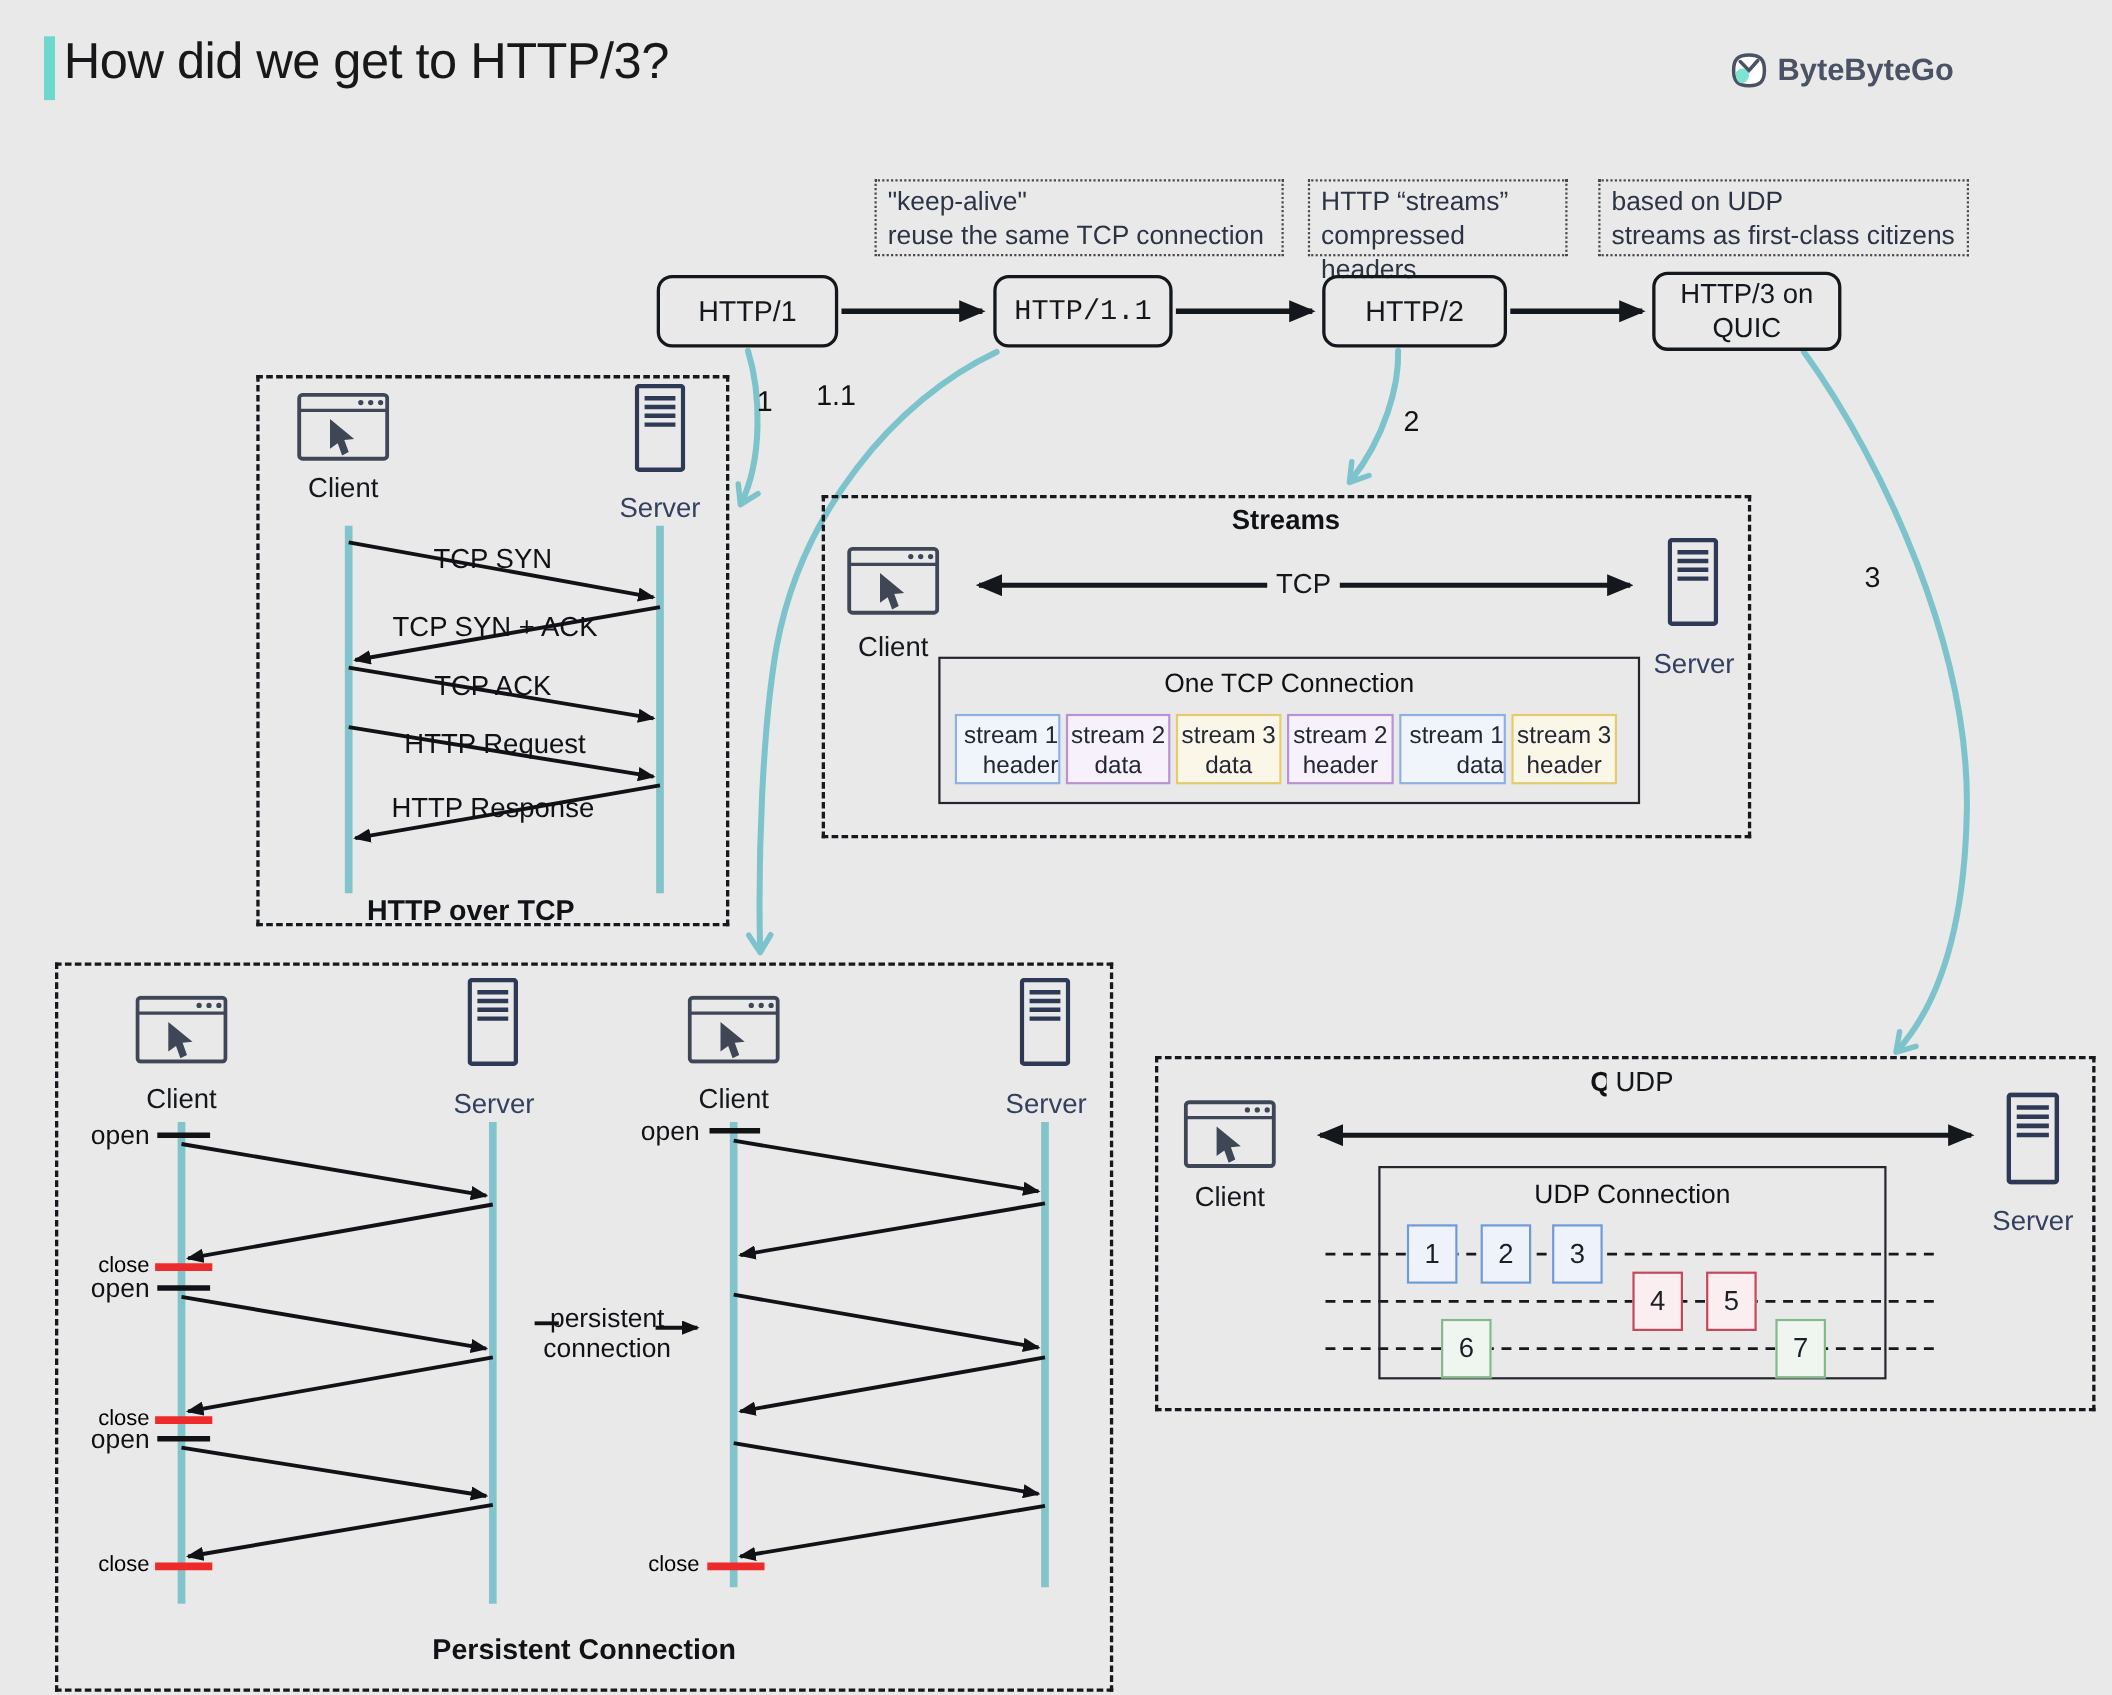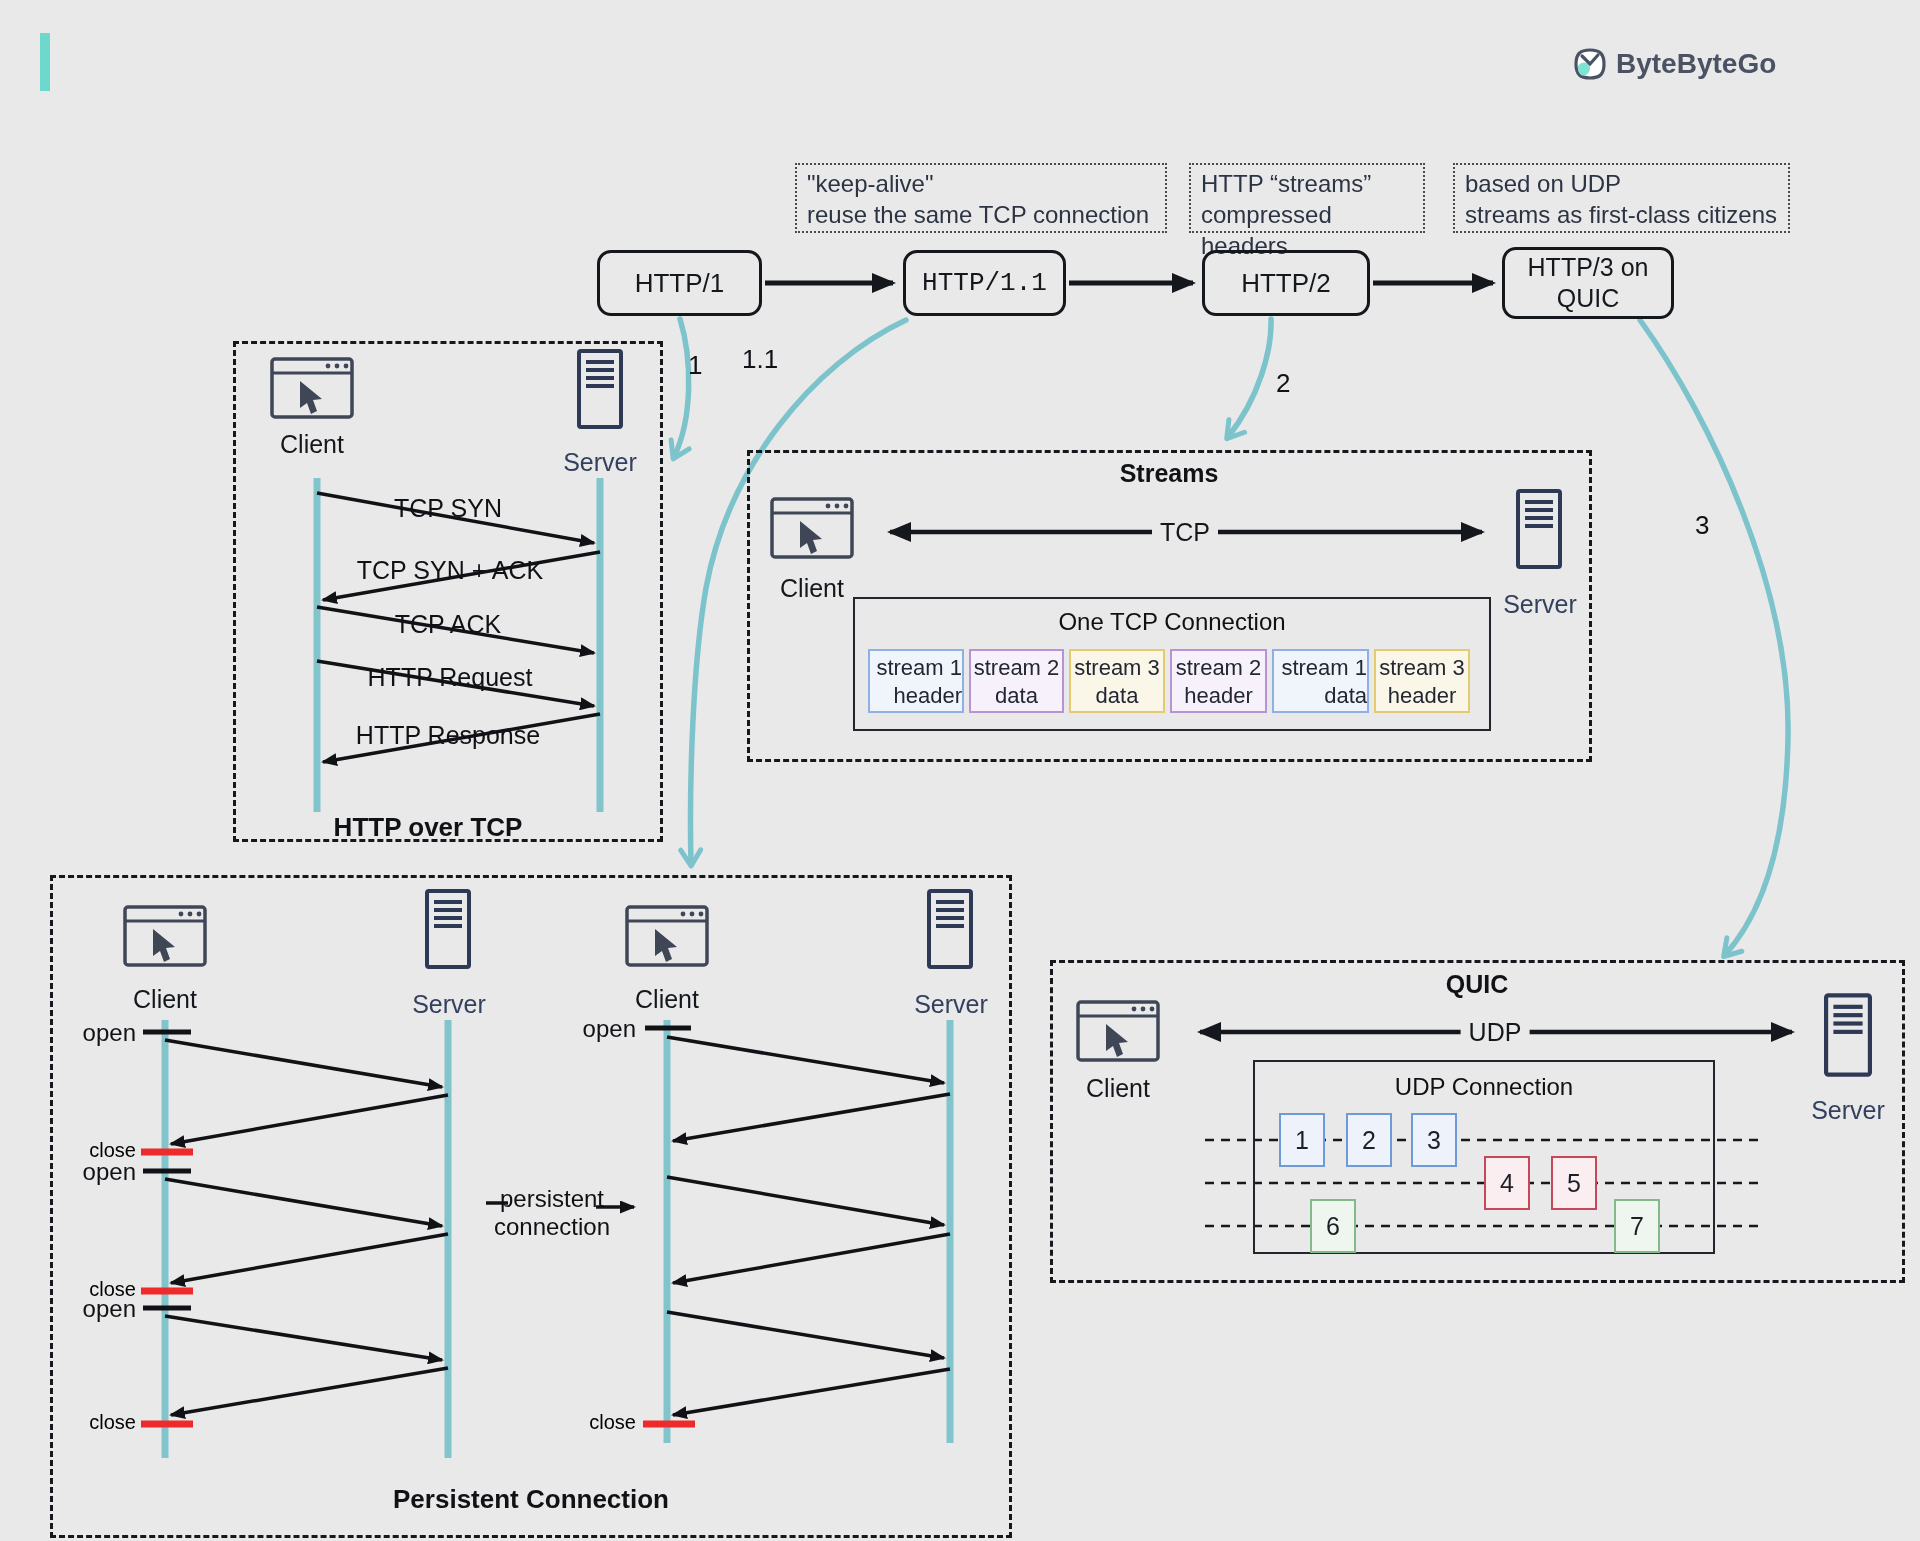--- a/index.html
+++ b/index.html
@@ -122,20 +122,21 @@
 
     <g fill="none" stroke="#7cc3cc" stroke-width="5.5" stroke-linecap="round">
       <path d="M 680 319 C 692 358 693 418 674 457" marker-end="url(#mTeal)"></path>
       <path d="M 906 320 C 812 364 728 468 706 588 C 693 662 689 780 691 864" marker-end="url(#mTeal)"></path>
       <path d="M 1271 319 C 1272 350 1259 398 1228 437" marker-end="url(#mTeal)"></path>
       <path d="M 1640 320 C 1712 420 1791 590 1788 737 C 1786 850 1759 917 1725 955" marker-end="url(#mTeal)"></path>
     </g>
   </svg>
 
   <div class="abs accent" style="left:40px;top:33px;"></div>
+  <div class="abs title" style="left:58px;top:28px;">How did we get to HTTP/3?</div>
 
   <div class="abs" style="left:1572px;top:46px;width:36px;height:36px;">
     <svg width="36" height="36" viewBox="0 0 36 36">
       <path d="M18 4 C28 4 32 8 32 18 C32 28 28 32 18 32 C8 32 4 28 4 18 C4 8 8 4 18 4 Z" fill="#ffffff" stroke="#4a5263" stroke-width="3.2"></path>
       <path d="M6 20 C10 14 18 16 18 22 C18 28 12 31 9 29 C6.5 27 5.5 23 6 20 Z" fill="#7de3d3"></path>
       <path d="M10 10 L18 18 L26 9" fill="none" stroke="#4a5263" stroke-width="3.2" stroke-linecap="round"></path>
     </svg>
   </div>
   <div class="abs logo-text" style="left:1616px;top:48px;">ByteByteGo</div>
 
@@ -333,21 +334,21 @@
     <svg width="48" height="84" viewBox="0 0 46 80">
       <rect x="2" y="2" width="42" height="76" rx="2" fill="none" stroke="#2e3a55" stroke-width="4"></rect>
       <line x1="9" y1="13" x2="37" y2="13" stroke="#2e3a55" stroke-width="4"></line>
       <line x1="9" y1="21" x2="37" y2="21" stroke="#2e3a55" stroke-width="4"></line>
       <line x1="9" y1="29" x2="37" y2="29" stroke="#2e3a55" stroke-width="4"></line>
       <line x1="9" y1="37" x2="37" y2="37" stroke="#2e3a55" stroke-width="4"></line>
     </svg>
   </div>
   <div class="abs ctr who server" style="left:1848px;top:1096px;">Server</div>
 
-  <div class="abs knockout" style="left:1495px;top:1032px;">UDP</div>
+  <div class="abs knockout" style="left:1495px;top:984px;">UDP</div>
 
   <div class="abs solidbox" style="left:1253px;top:1060px;width:462px;height:194px;"></div>
   <div class="abs ctr seq-label" style="left:1484px;top:1073px;font-size:24px;">UDP Connection</div>
 
   <div class="abs pkt blue" style="left:1279px;top:1113px;width:46px;height:54px;">1</div>
   <div class="abs pkt blue" style="left:1346px;top:1113px;width:46px;height:54px;">2</div>
   <div class="abs pkt blue" style="left:1411px;top:1113px;width:46px;height:54px;">3</div>
   <div class="abs pkt red" style="left:1484px;top:1156px;width:46px;height:54px;">4</div>
   <div class="abs pkt red" style="left:1551px;top:1156px;width:46px;height:54px;">5</div>
   <div class="abs pkt green" style="left:1310px;top:1199px;width:46px;height:54px;">6</div>

